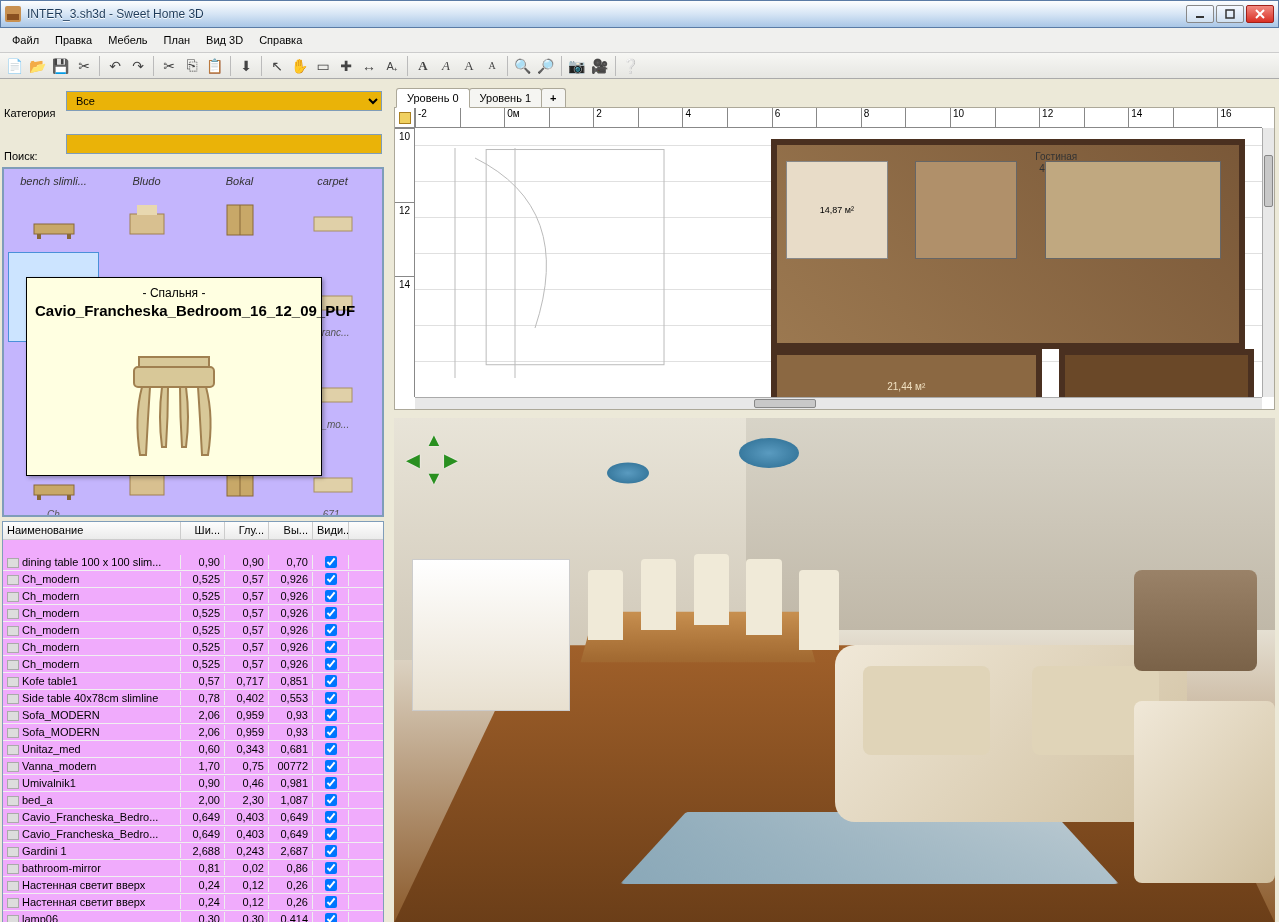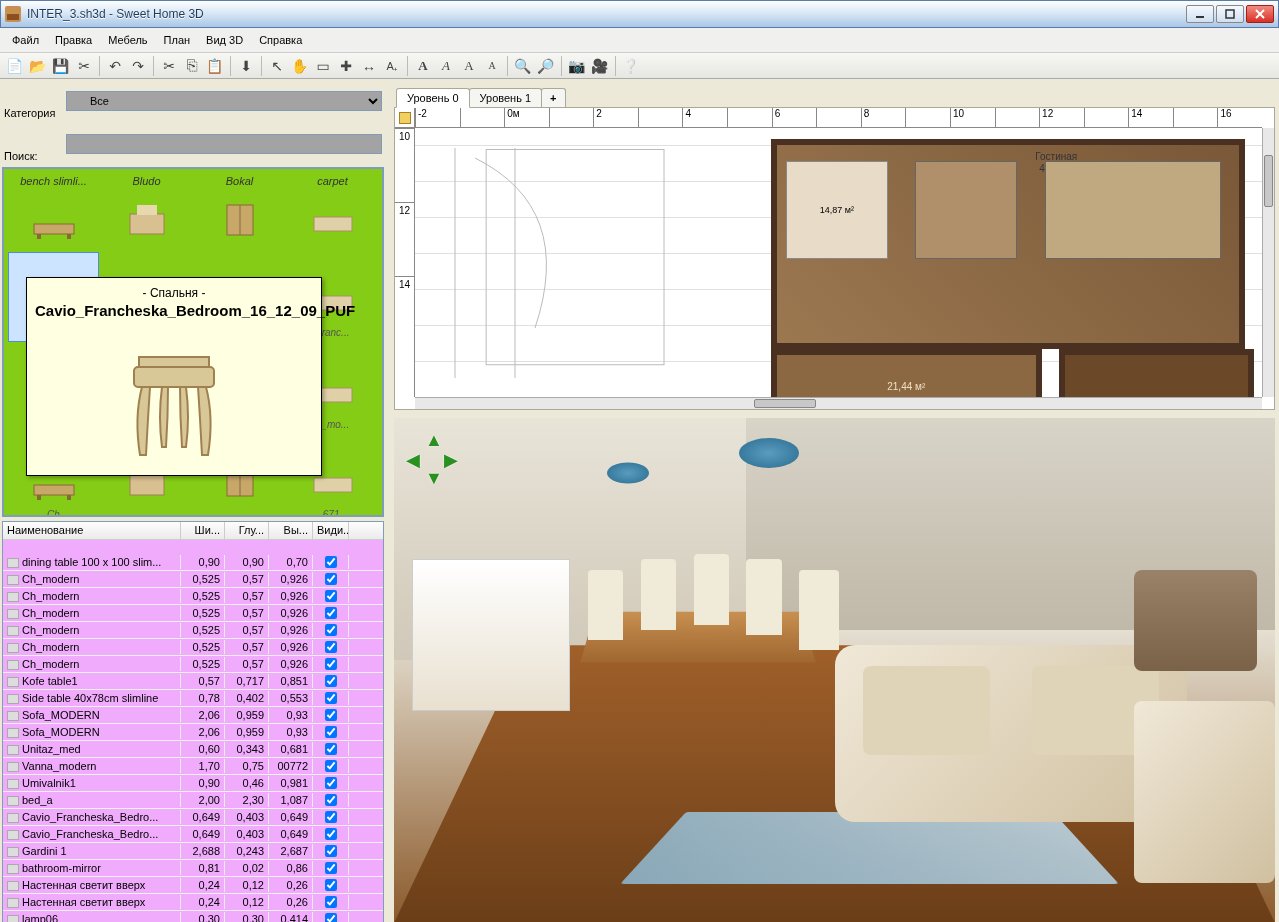--- a/index.html
+++ b/index.html
@@ -13,22 +13,22 @@
 .winbtn.close { background: linear-gradient(#f28b82,#d93025); border-color: #a02019; color:#fff;}
 .menubar { height: 20px; background: #f0f0ee; display: flex; align-items: center; padding: 12px 4px; border-bottom: 1px solid #ccc; }
 .menubar span { padding: 2px 8px; cursor: pointer; }
 .toolbar { height: 26px; background: linear-gradient(#f7f7f4,#e6e6e2); display: flex; align-items: center; padding: 2px 4px; border-bottom: 1px solid #aaa; gap: 1px; }
 .tbtn { width: 22px; height: 22px; border: 1px solid transparent; display: flex; align-items: center; justify-content: center; cursor: pointer; border-radius: 2px; font-size: 14px; color: #444; }
 .tsep { width: 1px; height: 20px; background: #bbb; margin: 0 3px; }
 .mainsplit { display: flex; height: calc(100% - 74px); }
 .leftpanel { width: 390px; display: flex; flex-direction: column; border-right: 4px solid #ece9d8; }
 .catrow { display: flex; align-items: center; padding: 3px 4px; gap: 4px; background:#ece9d8;}
 .catrow label { min-width: 58px; margin-top: 25px; }
-.catrow select, .catrow input { flex: 1; height: 20px; border: 1px solid #7f9db9; background: #a3a3a3; padding: 0 19px; }
-.catalog { flex: 0 0 350px; background: #84cc16; border: 2px solid #7f9db9; margin: 2px; overflow: hidden; position: relative; }
+.catrow select, .catrow input { flex: 1; height: 20px; border: 1px solid #7f9db9; background: #eab308; padding: 0 5px; }
+.catalog { flex: 0 0 350px; background: #c4b5fd; border: 2px solid #7f9db9; margin: 2px; overflow: hidden; position: relative; }
 .catgrid { display: grid; grid-template-columns: repeat(4, 1fr); padding: 4px; gap: 2px; }
 .catitem { text-align: center; cursor: pointer; padding: 2px; }
 .catitem .lbl { font-size: 11px; font-style: italic; color: #333; white-space: nowrap; overflow: hidden; text-overflow: ellipsis; height: 14px;}
 .catitem .thumb { width: 70px; height: 55px; margin: 2px auto; display: flex; align-items: center; justify-content: center; }
 .catitem.selected { background: #cce4ff; border: 1px solid #4a90d9; }
 .catitem .sublbl { font-size: 10px; font-style: italic; color: #555; white-space: nowrap; overflow: hidden; }
 .tooltip { position: absolute; left: 22px; top: 108px; width: 296px; background: #ffffe1; border: 1px solid #000; padding: 8px; z-index: 100; text-align: center; box-shadow: 2px 2px 4px rgba(0,0,0,0.3);}
 .tooltip .ttitle { font-size: 12px; margin-bottom: 2px;}
 .tooltip .tname { font-weight: bold; font-size: 15px; margin-bottom: 8px;}
 .tooltip .timg { width: 140px; height: 140px; margin: 0 auto; position:relative;}

